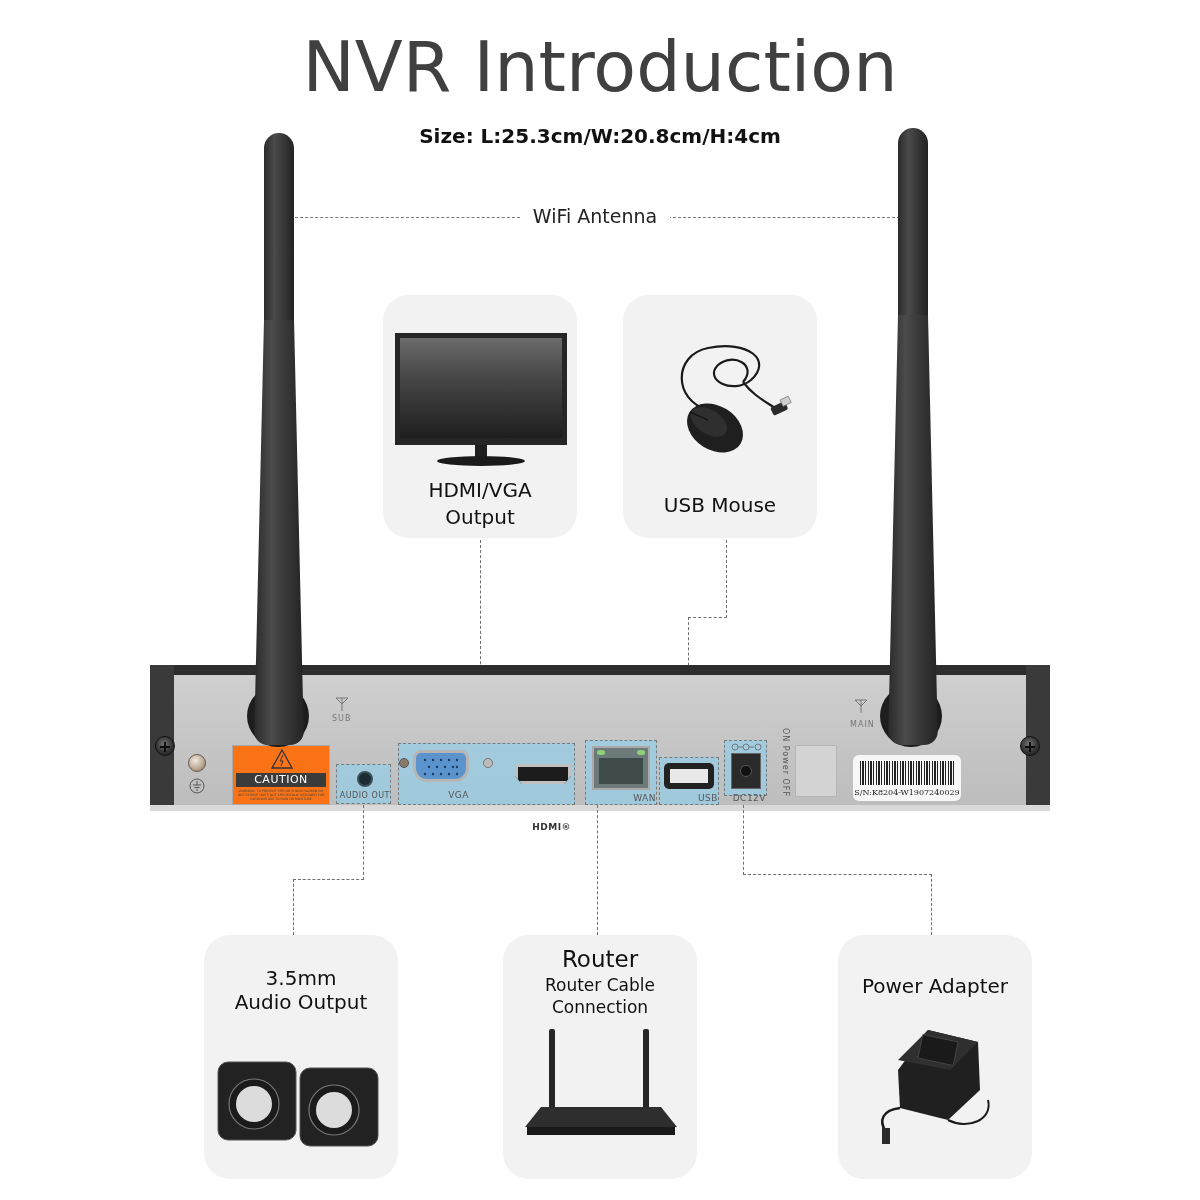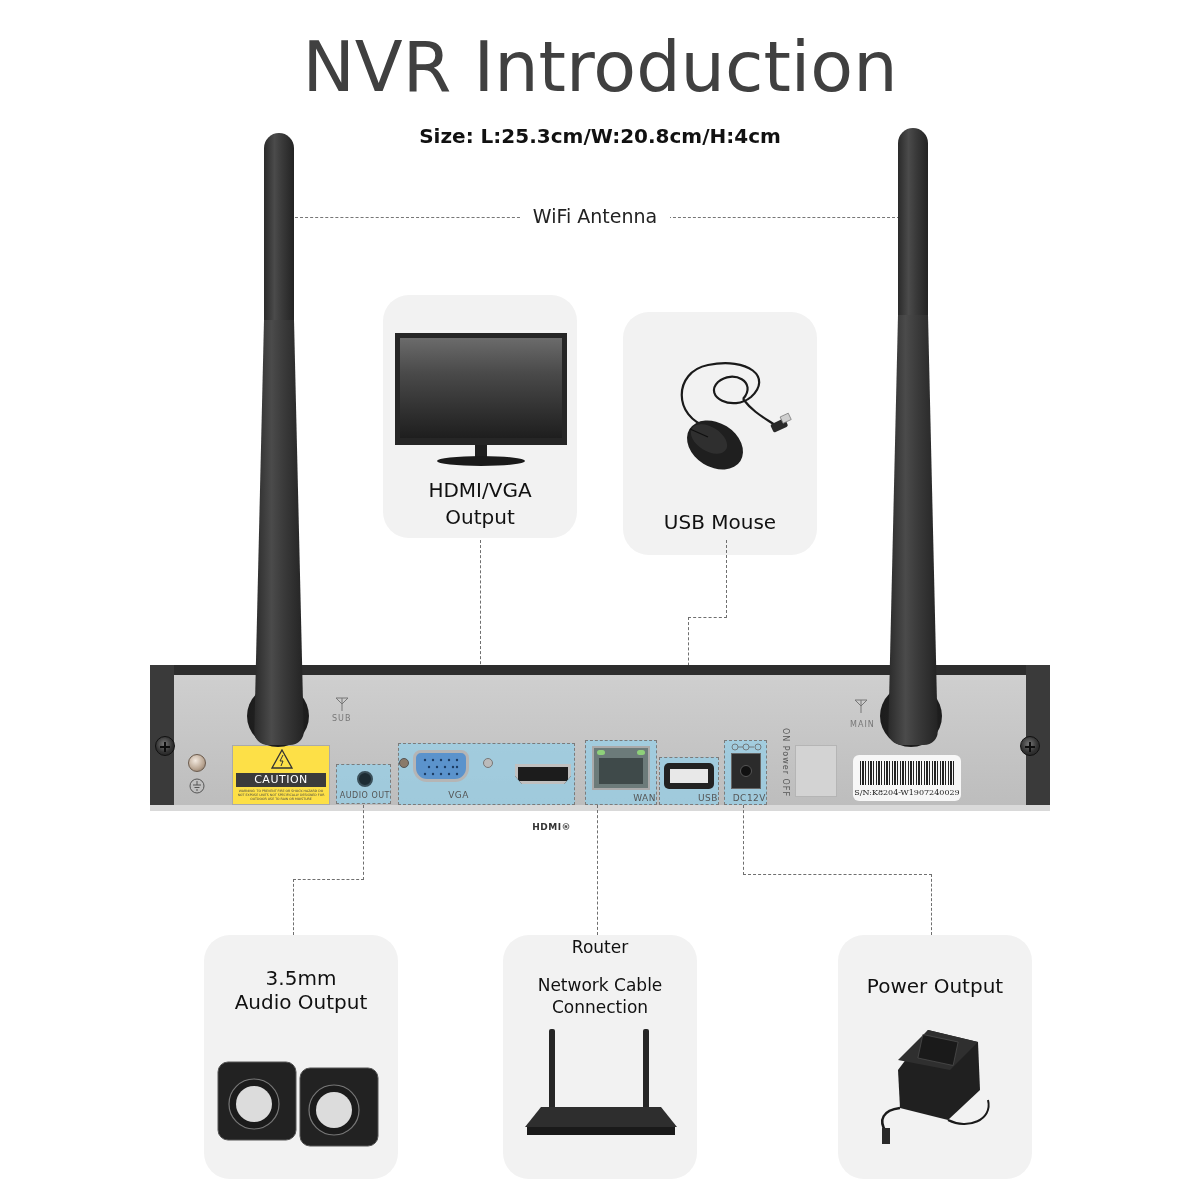--- a/index.html
+++ b/index.html
@@ -83,21 +83,21 @@
     background: rgba(150, 206, 230, 0.75); border: 1.5px dashed #7b7b7b;
   }
   .port-caption {
     position: absolute; left: 0; width: 100%; text-align: right;
     font-size: 9px; color: #555; letter-spacing: 0.5px;
     font-family: "DejaVu Sans", sans-serif;
   }
 
   .caution-label {
     left: 232px; top: 745px; width: 98px; height: 60px;
-    background: #fde047; border: 1px solid #aaa;
+    background: #f97316; border: 1px solid #aaa;
   }
   .caution-bar {
     position: absolute; left: 3px; top: 27px; width: 90px; height: 14px; background: #3b3b3b;
     color: #fff; font-size: 11px; text-align: center; line-height: 14px; letter-spacing: 0.5px;
     font-family: "DejaVu Sans", sans-serif;
   }
   .caution-fine {
     position: absolute; left: 3px; top: 43px; width: 90px; font-size: 3.2px; line-height: 4px;
     text-align: center; color: #444; font-family: "DejaVu Sans", sans-serif;
   }
@@ -156,21 +156,21 @@
     </defs>
     <rect x="0" y="0" width="172" height="112" fill="#262626"></rect>
     <rect x="5" y="5" width="162" height="100" fill="url(#scr)"></rect>
     <rect x="80" y="112" width="12" height="14" fill="#1f1f1f"></rect>
     <ellipse cx="86" cy="128" rx="44" ry="5" fill="#1a1a1a"></ellipse>
   </svg>
   <div class="card-label" style="top:182px;">HDMI/VGA</div>
   <div class="card-label" style="top:209px;">Output</div>
 </div>
 
-<div class="abs card" style="left:623px; top:312px; width:194px; height:243px;">
+<div class="abs card" style="left:623px; top:295px; width:194px; height:243px;">
   <svg class="abs" style="left:40px; top:45px;" width="130" height="130" viewBox="0 0 130 130">
     <path d="M45 70 C 10 60, 10 15, 45 8 C 85 0, 110 20, 88 40 C 70 55, 40 40, 55 25 C 70 12, 95 25, 80 42" fill="none" stroke="#1a1a1a" stroke-width="2.2"></path>
     <path d="M80 42 C 90 55, 100 60, 112 68" fill="none" stroke="#1a1a1a" stroke-width="2.2"></path>
     <rect x="108" y="64" width="16" height="9" rx="2" transform="rotate(-25 116 68)" fill="#2a2a2a"></rect>
     <rect x="118" y="58" width="9" height="7" transform="rotate(-25 122 61)" fill="#cfcfcf" stroke="#777" stroke-width="0.7"></rect>
     <ellipse cx="52" cy="88" rx="30" ry="22" transform="rotate(32 52 88)" fill="#1f1f1f"></ellipse>
     <ellipse cx="46" cy="82" rx="20" ry="12" transform="rotate(32 46 82)" fill="#3a3a3a" opacity="0.6"></ellipse>
     <path d="M27 72 L 45 80" stroke="#0f0f0f" stroke-width="1.2"></path>
   </svg>
   <div class="card-label" style="top:197px;">USB Mouse</div>
@@ -258,21 +258,21 @@
   <div class="port-caption" style="top:52px;">WAN</div>
 </div>
 
 <div class="abs port-zone" style="left:659px; top:757px; width:60px; height:48px;">
   <div class="abs" style="left:4px; top:5px; width:50px; height:26px; background:#222; border-radius:5px;">
     <div class="abs" style="left:6px; top:6px; width:38px; height:14px; background:#e8e8e8;"></div>
   </div>
   <div class="port-caption" style="top:35px;">USB</div>
 </div>
 
-<div class="abs port-zone" style="left:724px; top:740px; width:43px; height:65px;">
+<div class="abs port-zone" style="left:724px; top:740px; width:43px; height:56px;">
   <svg class="abs" style="left:6px; top:2px;" width="32" height="8" viewBox="0 0 32 8">
     <circle cx="4" cy="4" r="3" fill="none" stroke="#666" stroke-width="0.8"></circle>
     <line x1="7" y1="4" x2="12" y2="4" stroke="#666" stroke-width="0.8"></line>
     <circle cx="15" cy="4" r="3" fill="none" stroke="#666" stroke-width="0.8"></circle>
     <line x1="18" y1="4" x2="23" y2="4" stroke="#666" stroke-width="0.8"></line>
     <circle cx="27" cy="4" r="3" fill="none" stroke="#666" stroke-width="0.8"></circle>
   </svg>
   <div class="abs" style="left:6px; top:12px; width:30px; height:36px; background:#2b2b2b; border:1px solid #666;">
     <div class="abs" style="left:8px; top:11px; width:12px; height:12px; border-radius:50%; background:#111; border:1px solid #555;"></div>
   </div>
@@ -314,33 +314,33 @@
     <circle cx="40" cy="54" r="25" fill="#1b1b1b" stroke="#777" stroke-width="1.2"></circle>
     <circle cx="40" cy="54" r="18" fill="#dcdcdc"></circle>
     <rect x="86" y="18" width="78" height="78" rx="10" fill="#222"></rect>
     <rect x="86" y="18" width="78" height="78" rx="10" fill="none" stroke="#555" stroke-width="1"></rect>
     <circle cx="120" cy="60" r="25" fill="#1b1b1b" stroke="#777" stroke-width="1.2"></circle>
     <circle cx="120" cy="60" r="18" fill="#dcdcdc"></circle>
   </svg>
 </div>
 
 <div class="abs card" style="left:503px; top:935px; width:194px; height:244px;">
-  <div class="card-label" style="top:1px; font-size:17px; line-height:22px;">Router</div>
-  <div class="card-label" style="top:39px; font-size:17px; line-height:22px;">Network Cable</div>
+  <div class="card-label" style="top:13px; font-size:23px; line-height:22px;">Router</div>
+  <div class="card-label" style="top:39px; font-size:17px; line-height:22px;">Router Cable</div>
   <div class="card-label" style="top:61px; font-size:17px; line-height:22px;">Connection</div>
   <svg class="abs" style="left:18px; top:90px;" width="160" height="120" viewBox="0 0 160 120">
     <rect x="28" y="4" width="6" height="84" rx="2" fill="#262626"></rect>
     <rect x="122" y="4" width="6" height="84" rx="2" fill="#262626"></rect>
     <polygon points="20,82 140,82 156,102 4,102" fill="#2e2e2e"></polygon>
     <rect x="6" y="102" width="148" height="8" fill="#1a1a1a"></rect>
   </svg>
 </div>
 
 <div class="abs card" style="left:838px; top:935px; width:194px; height:244px;">
-  <div class="card-label" style="top:38px;">Power Output</div>
+  <div class="card-label" style="top:38px;">Power Adapter</div>
   <svg class="abs" style="left:30px; top:85px;" width="140" height="130" viewBox="0 0 140 130">
     <path d="M30 50 L 60 10 L 110 22 L 112 70 L 80 100 L 32 88 Z" fill="#202020"></path>
     <path d="M60 10 L 110 22 L 82 50 L 30 40 Z" fill="#2f2f2f"></path>
     <rect x="52" y="18" width="36" height="24" transform="rotate(12 70 30)" fill="#1a1a1a" stroke="#555" stroke-width="0.6"></rect>
     <path d="M80 100 C 100 110, 125 100, 120 80" fill="none" stroke="#1a1a1a" stroke-width="2"></path>
     <path d="M32 88 C 15 90, 10 100, 18 112" fill="none" stroke="#1a1a1a" stroke-width="2.5"></path>
     <rect x="14" y="108" width="8" height="16" fill="#2a2a2a"></rect>
   </svg>
 </div>
 

